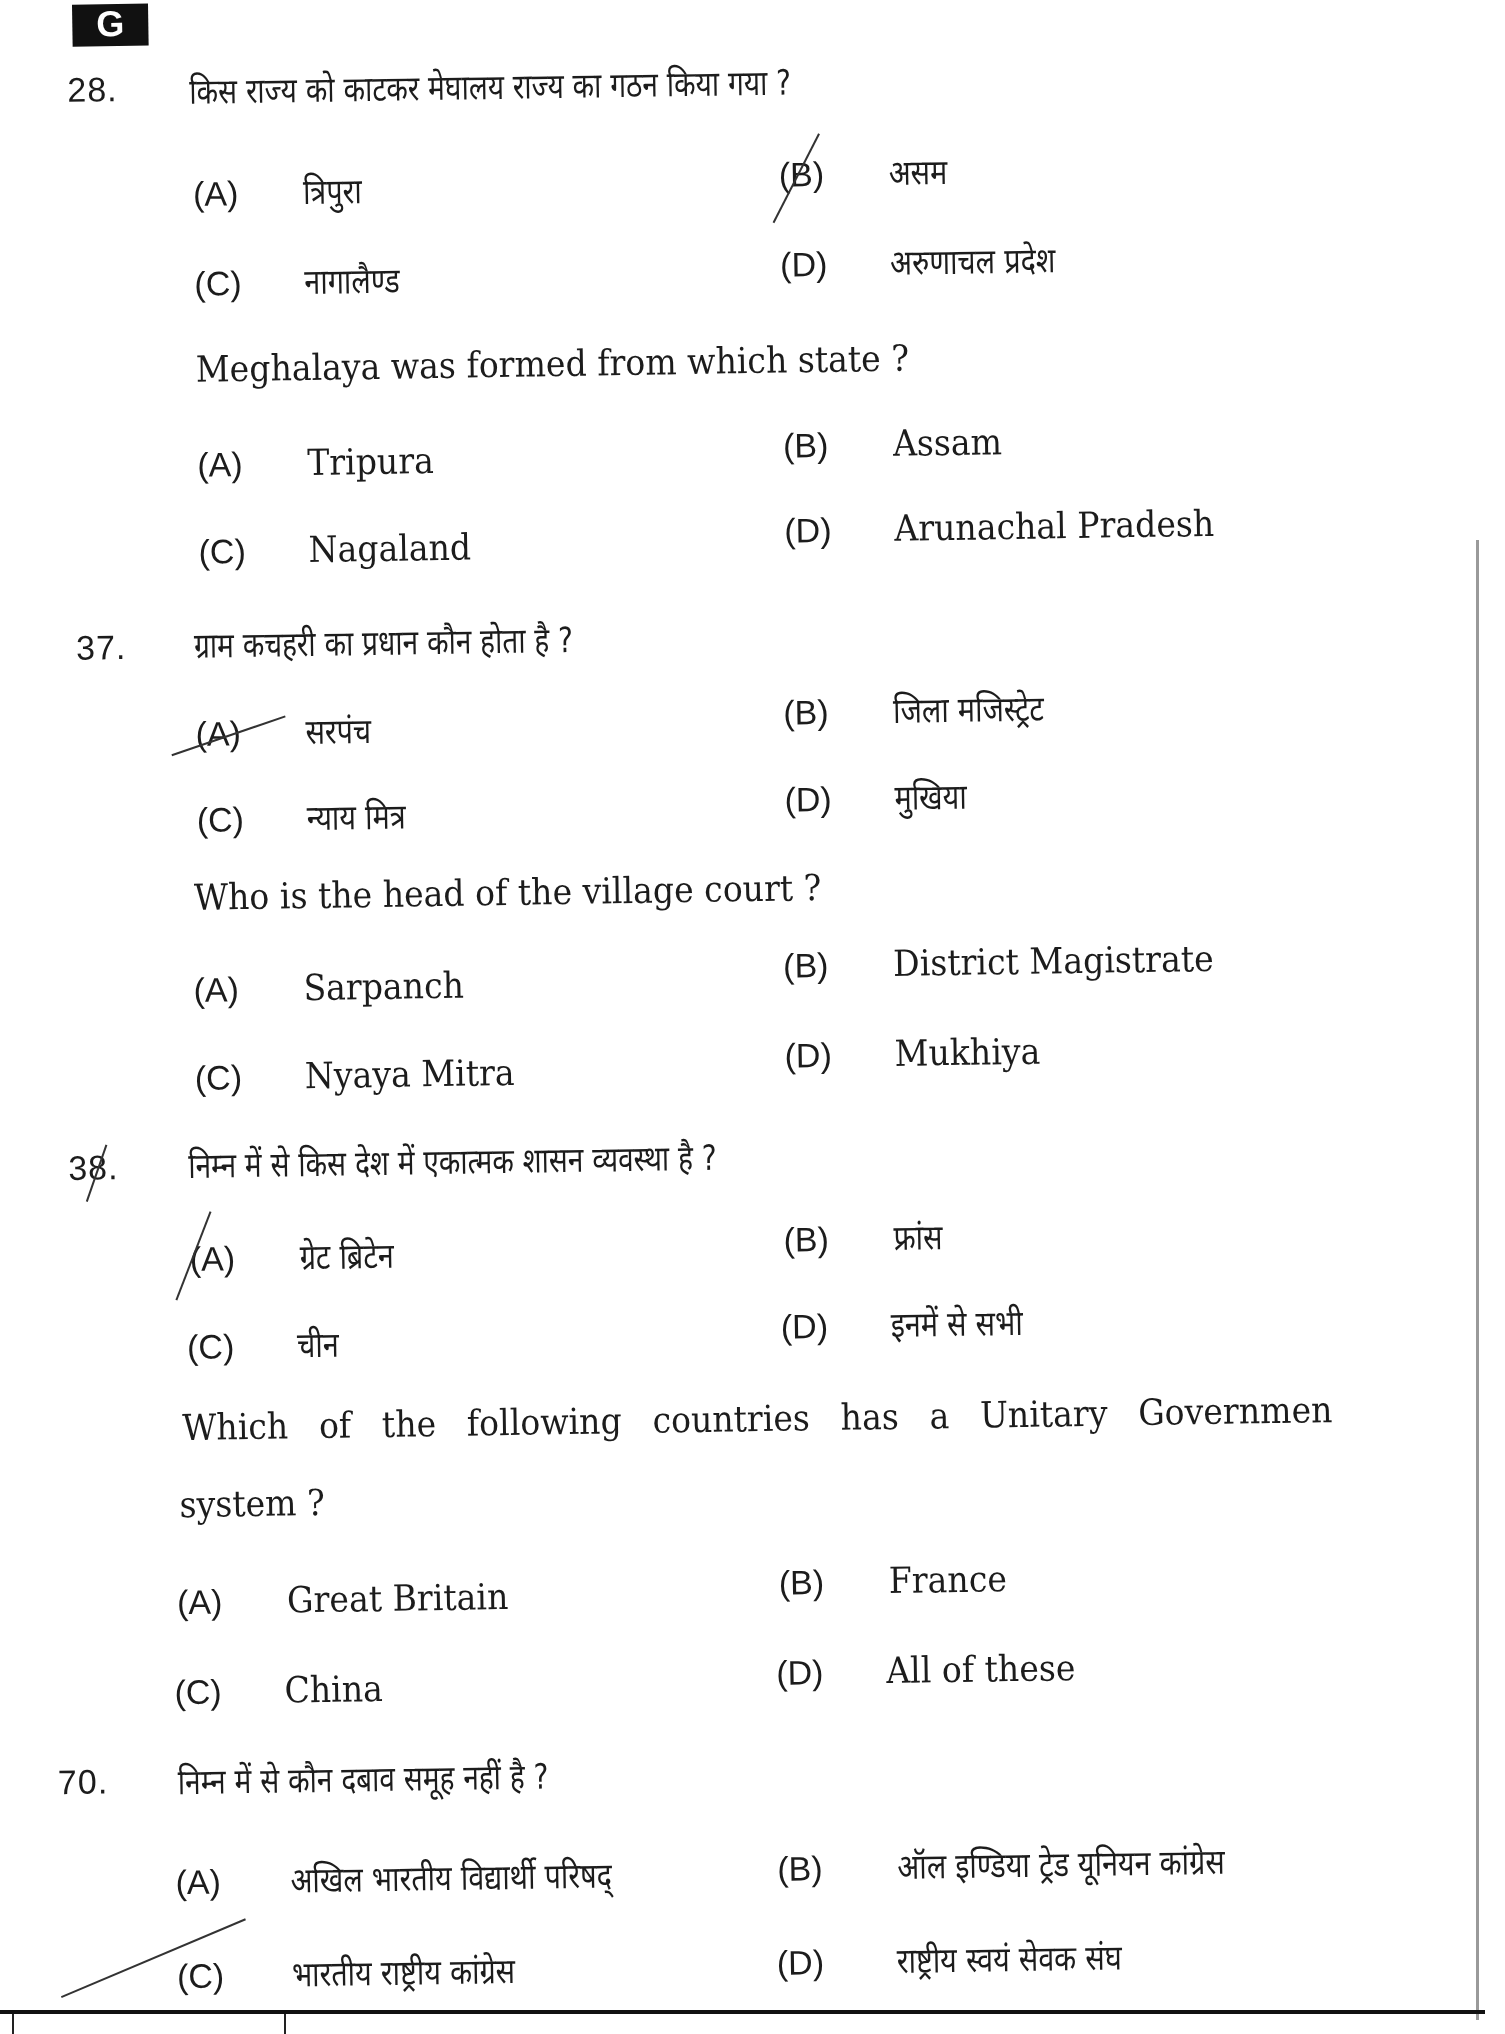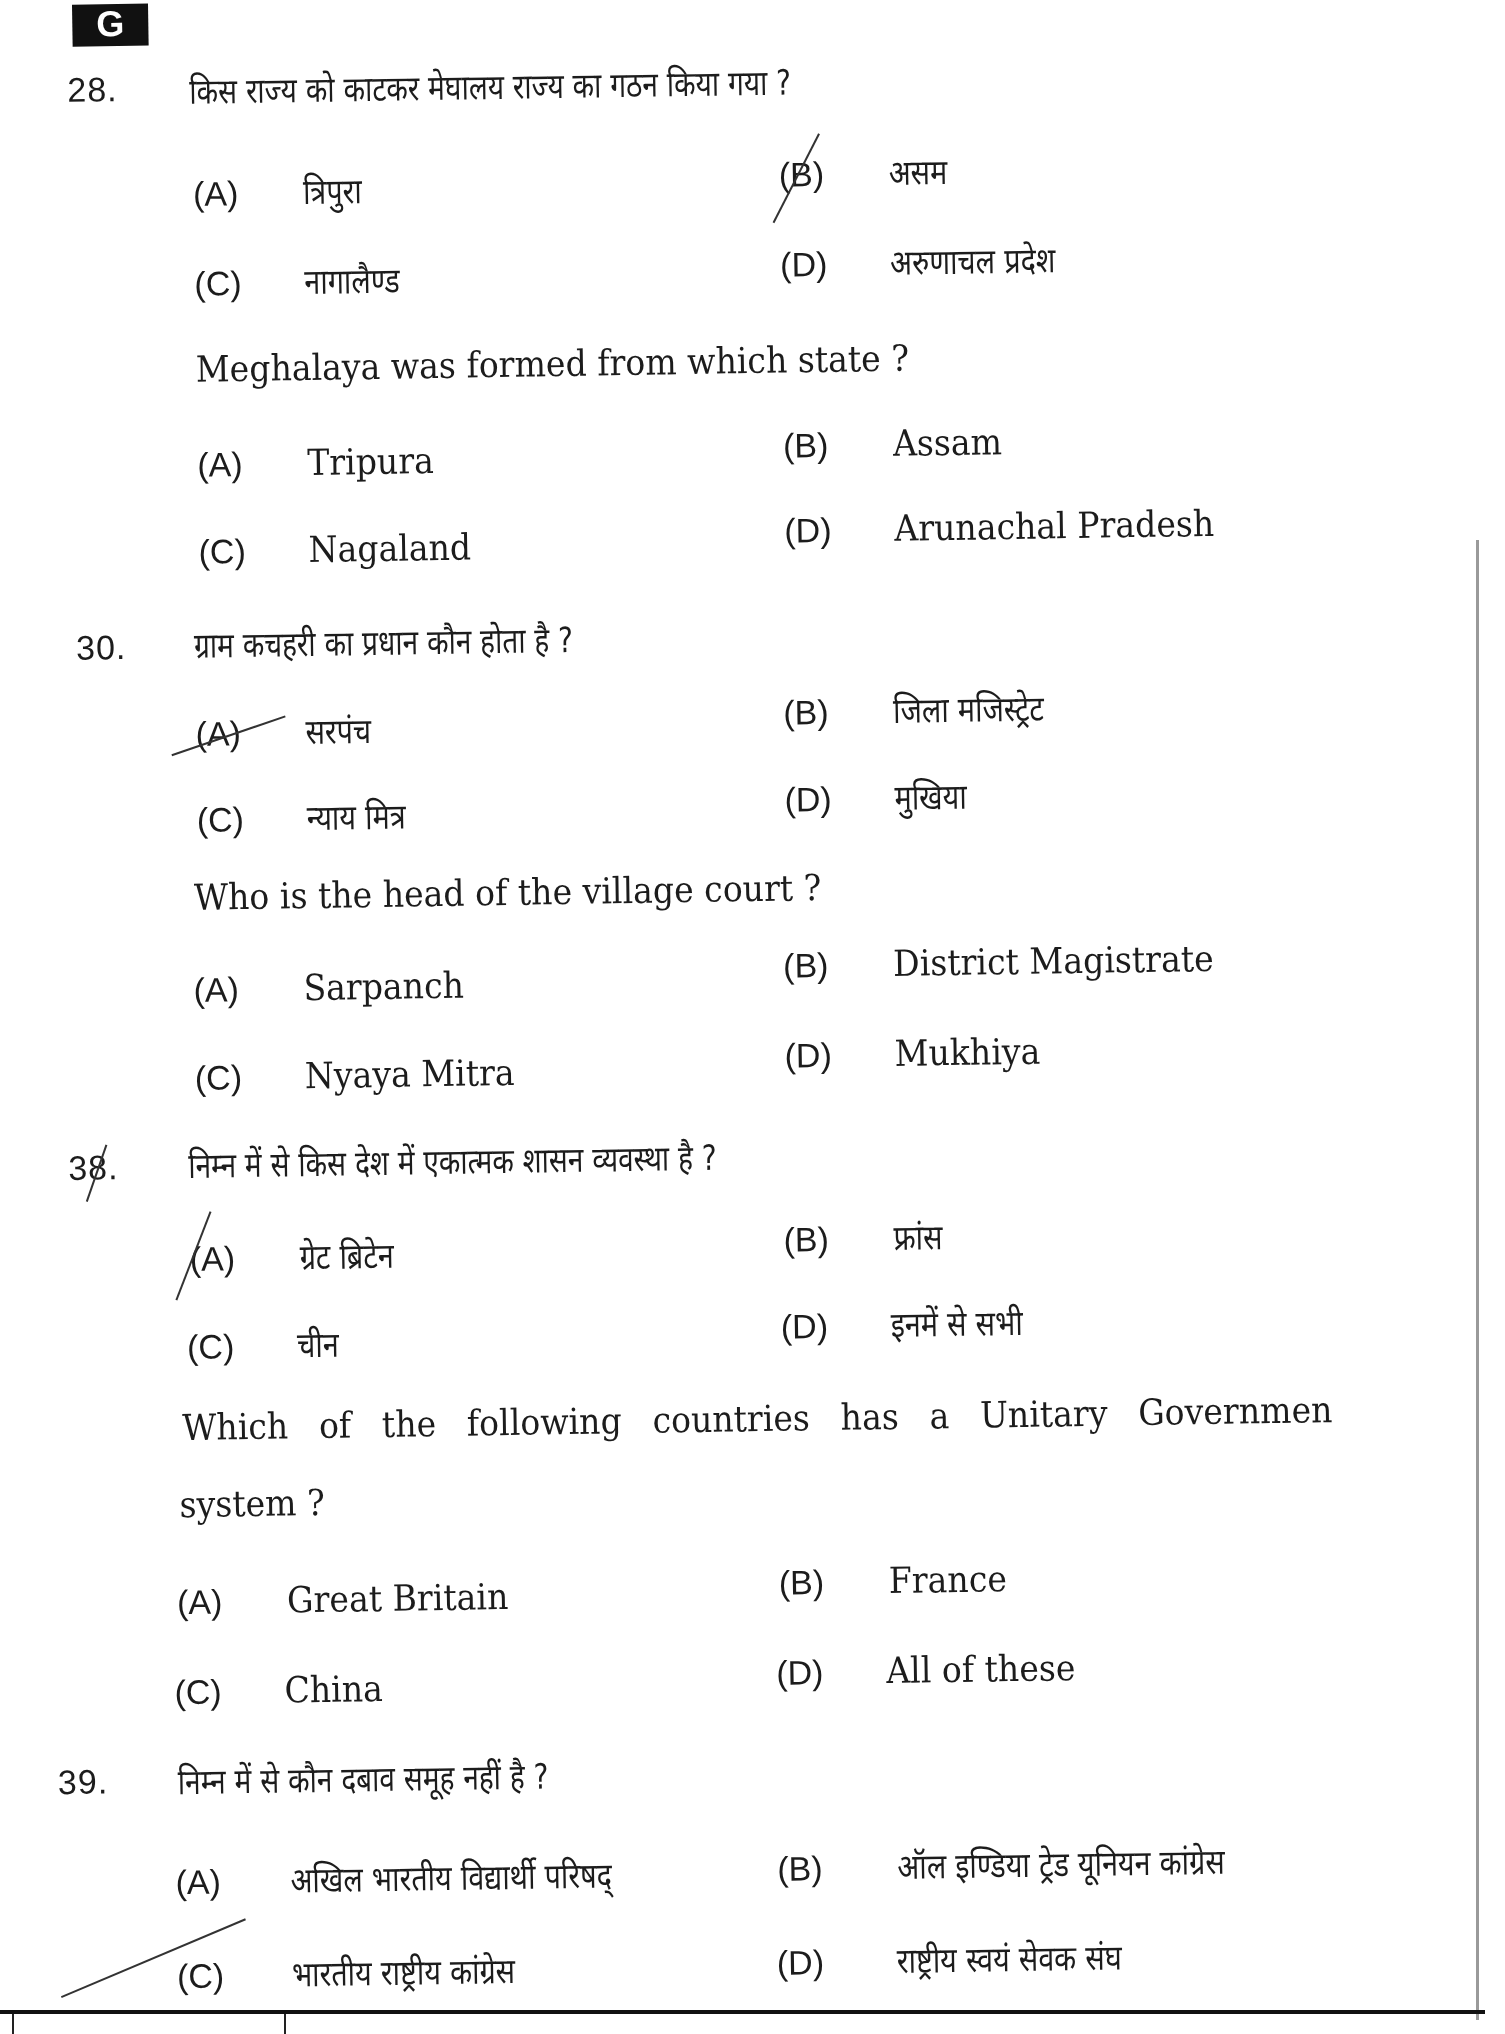--- a/index.html
+++ b/index.html
@@ -62,21 +62,21 @@
     </div>
     <div class="opt" style="left:190px;top:522px">
       <span class="lbl">(C)</span><span class="val-en">Nagaland</span>
     </div>
     <div class="opt" style="left:776px;top:510px">
       <span class="lbl">(D)</span><span class="val-en">Arunachal Pradesh</span>
     </div>
   </div>
 
   <div>
-    <span class="qnum" style="left:66px;top:618px">30.</span>
+    <span class="qnum" style="left:66px;top:618px">37.</span>
     <span class="qtext-hi" style="left:184px;top:612px">ग्राम कचहरी का प्रधान कौन होता है ?</span>
 
     <div class="opt" style="left:184px;top:700px">
       <span class="lbl">(A)</span><span class="val-hi">सरपंच</span>
     </div>
     <div class="tick" style="left:160px;top:745px;width:120px;transform:rotate(-18deg)"></div>
     <div class="opt" style="left:772px;top:688px">
       <span class="lbl">(B)</span><span class="val-hi">जिला मजिस्ट्रेट</span>
     </div>
     <div class="opt" style="left:184px;top:786px">
@@ -131,21 +131,21 @@
     </div>
     <div class="opt" style="left:148px;top:1662px">
       <span class="lbl">(C)</span><span class="val-en">China</span>
     </div>
     <div class="opt" style="left:750px;top:1652px">
       <span class="lbl">(D)</span><span class="val-en">All of these</span>
     </div>
   </div>
 
   <div>
-    <span class="qnum" style="left:30px;top:1752px">39.</span>
+    <span class="qnum" style="left:30px;top:1752px">70.</span>
     <span class="qtext-hi" style="left:150px;top:1748px">निम्न में से कौन दबाव समूह नहीं है ?</span>
 
     <div class="opt" style="left:146px;top:1848px">
       <span class="lbl" style="width:115px">(A)</span><span class="val-hi">अखिल भारतीय विद्यार्थी परिषद्</span>
     </div>
     <div class="opt" style="left:748px;top:1844px">
       <span class="lbl" style="width:120px">(B)</span><span class="val-hi">ऑल इण्डिया ट्रेड यूनियन कांग्रेस</span>
     </div>
     <div class="opt" style="left:146px;top:1942px">
       <span class="lbl" style="width:115px">(C)</span><span class="val-hi">भारतीय राष्ट्रीय कांग्रेस</span>

